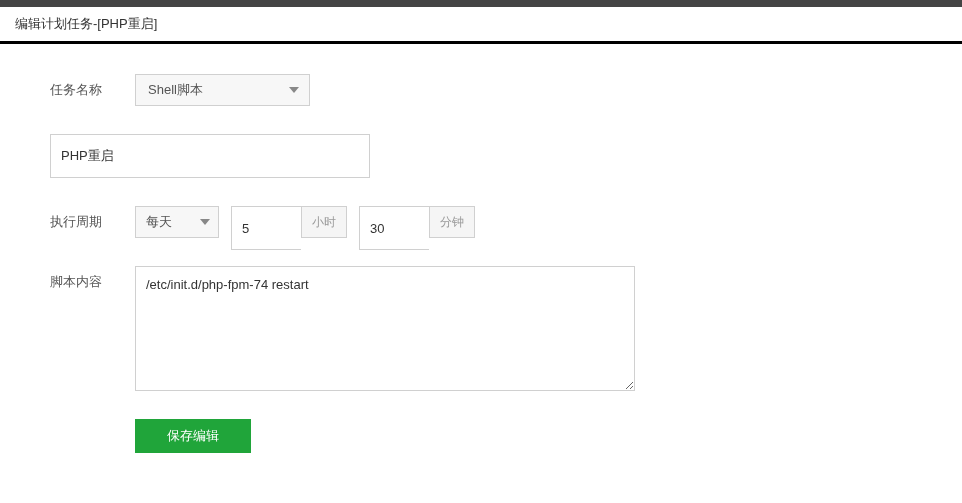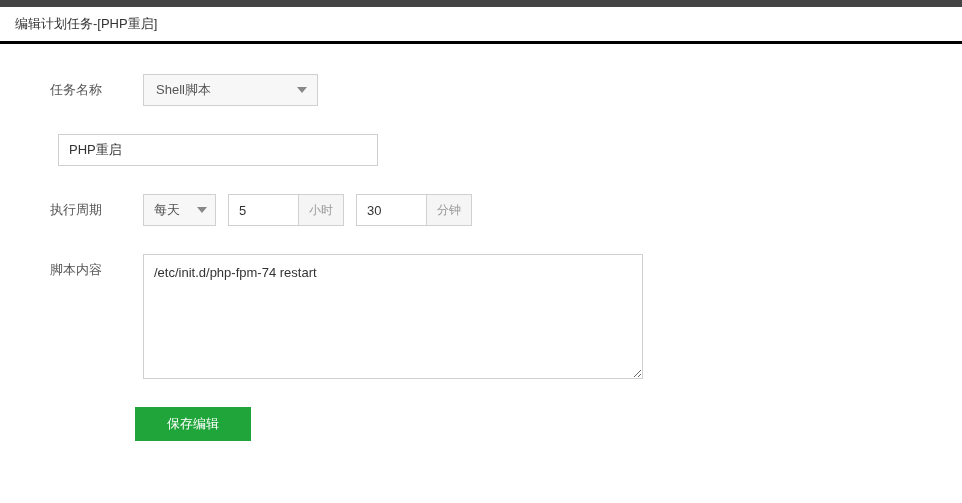--- a/index.html
+++ b/index.html
@@ -39,37 +39,36 @@
       width: 85px;
       color: #555;
       font-size: 13px;
       padding-top: 7px;
       flex-shrink: 0;
     }
     .form-control {
       display: flex;
       align-items: center;
       gap: 12px;
-      margin-left: 8px;
     }
     .select-wrap {
       position: relative;
       display: inline-flex;
       align-items: center;
       background: #f7f7f7;
       border: 1px solid #d0d0d0;
       height: 32px;
       cursor: pointer;
     }
     .select-wrap.wide {
       width: 175px;
       padding: 0 30px 0 12px;
     }
     .select-wrap.narrow {
-      width: 73px;
+      width: 84px;
       padding: 0 24px 0 10px;
     }
     .select-value {
       color: #555;
       font-size: 13px;
     }
     .caret {
       position: absolute;
       right: 10px;
       top: 50%;
@@ -77,21 +76,21 @@
       width: 0;
       height: 0;
       border-left: 5px solid transparent;
       border-right: 5px solid transparent;
       border-top: 6px solid #888;
     }
     .select-wrap.narrow .caret {
       right: 8px;
     }
     .text-input {
-      height: 32px;
+      height: 44px;
       border: 1px solid #d0d0d0;
       padding: 0 10px;
       font-size: 13px;
       color: #333;
       outline: none;
       font-family: inherit;
     }
     .text-input.name-input {
       width: 320px;
     }

